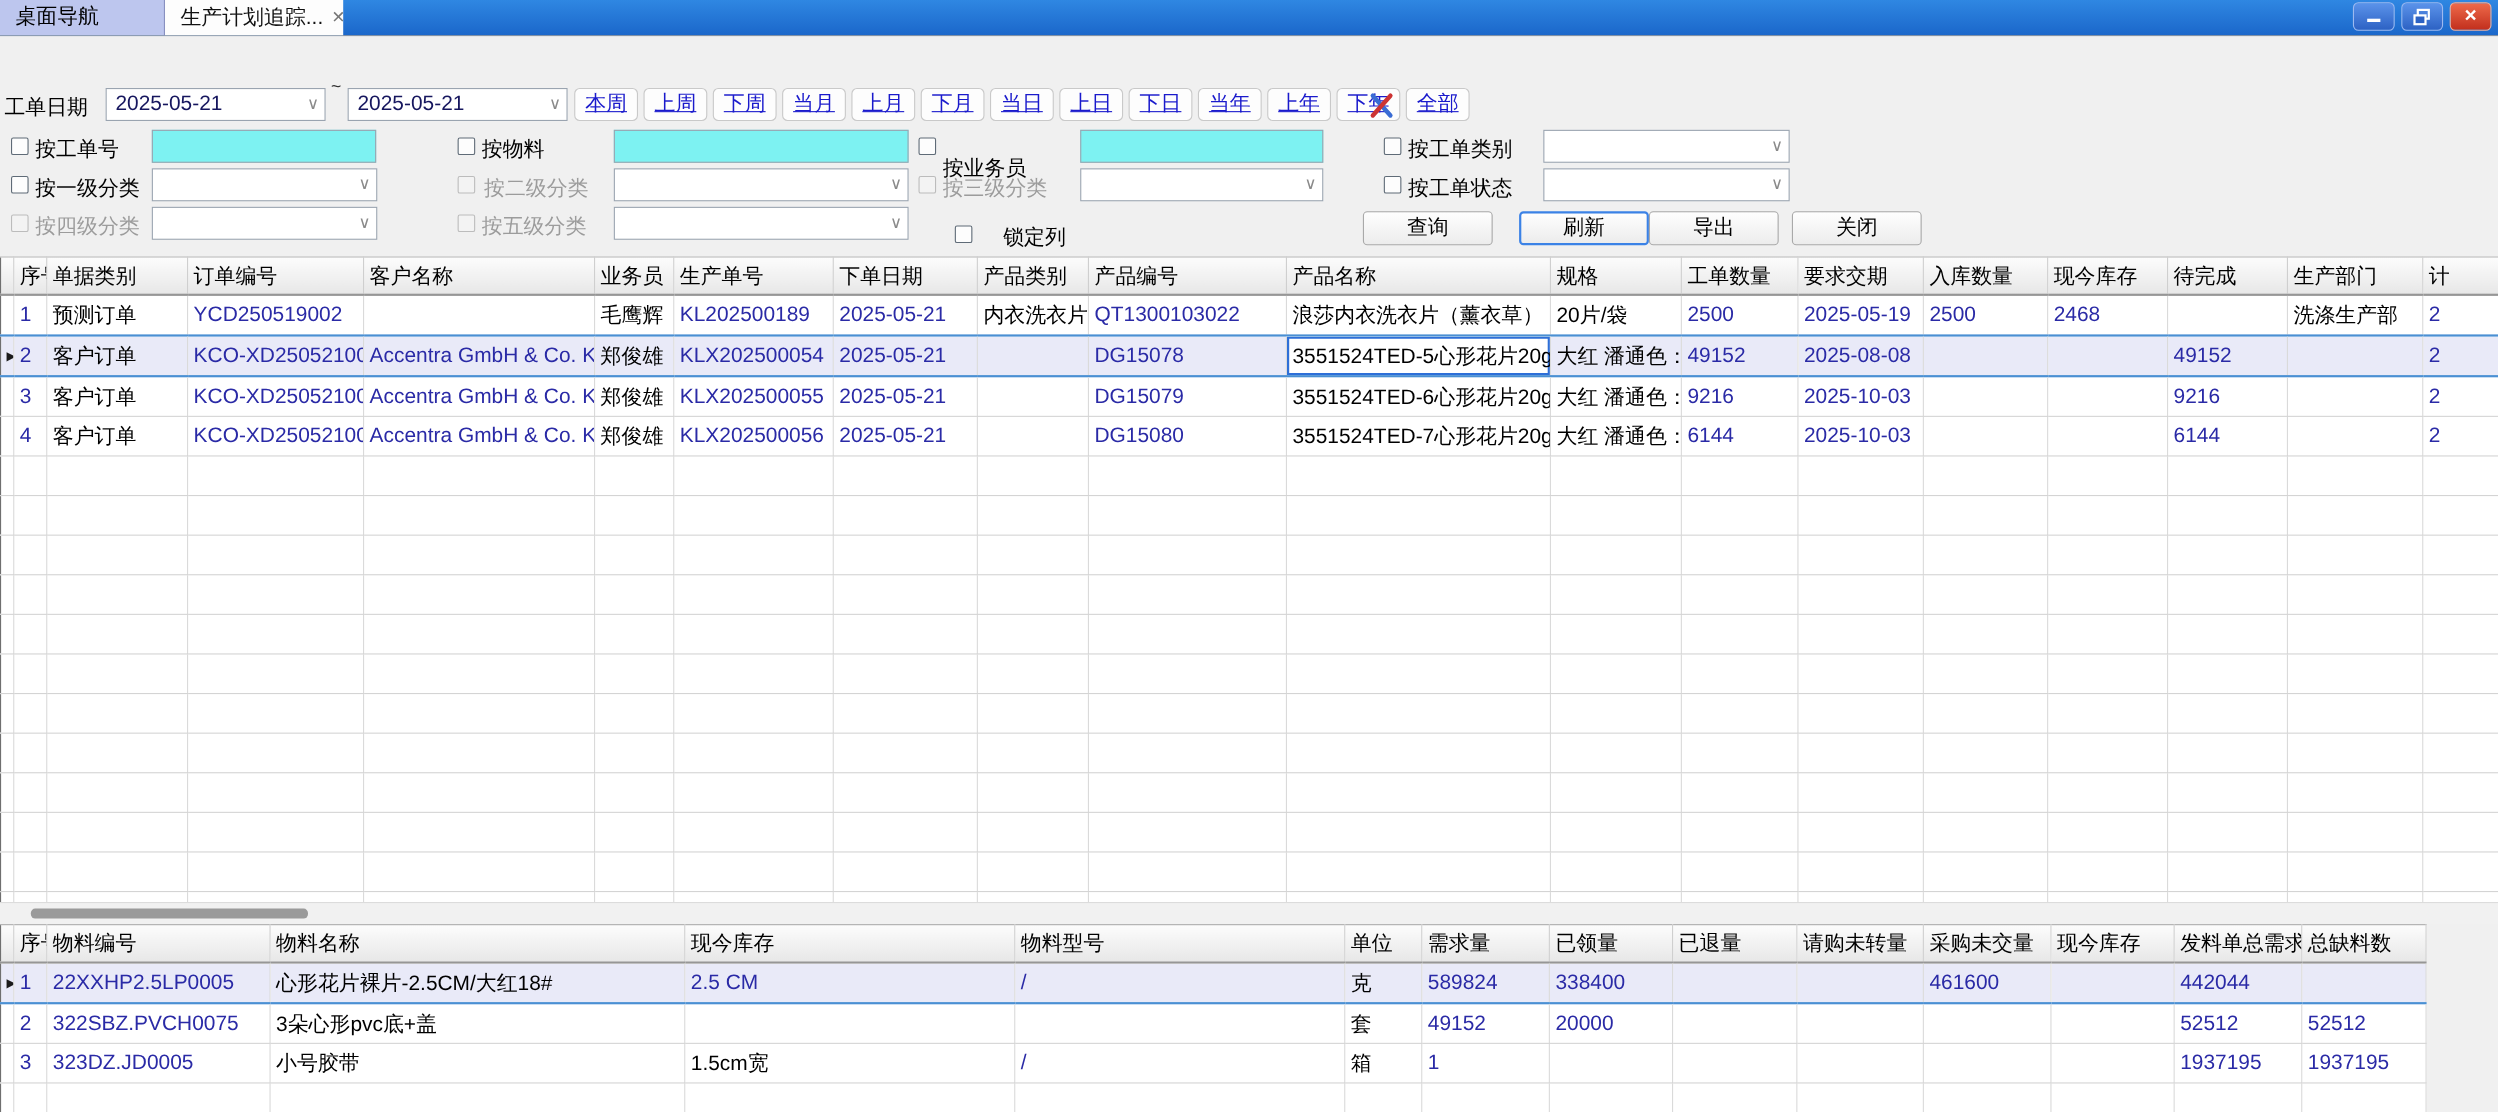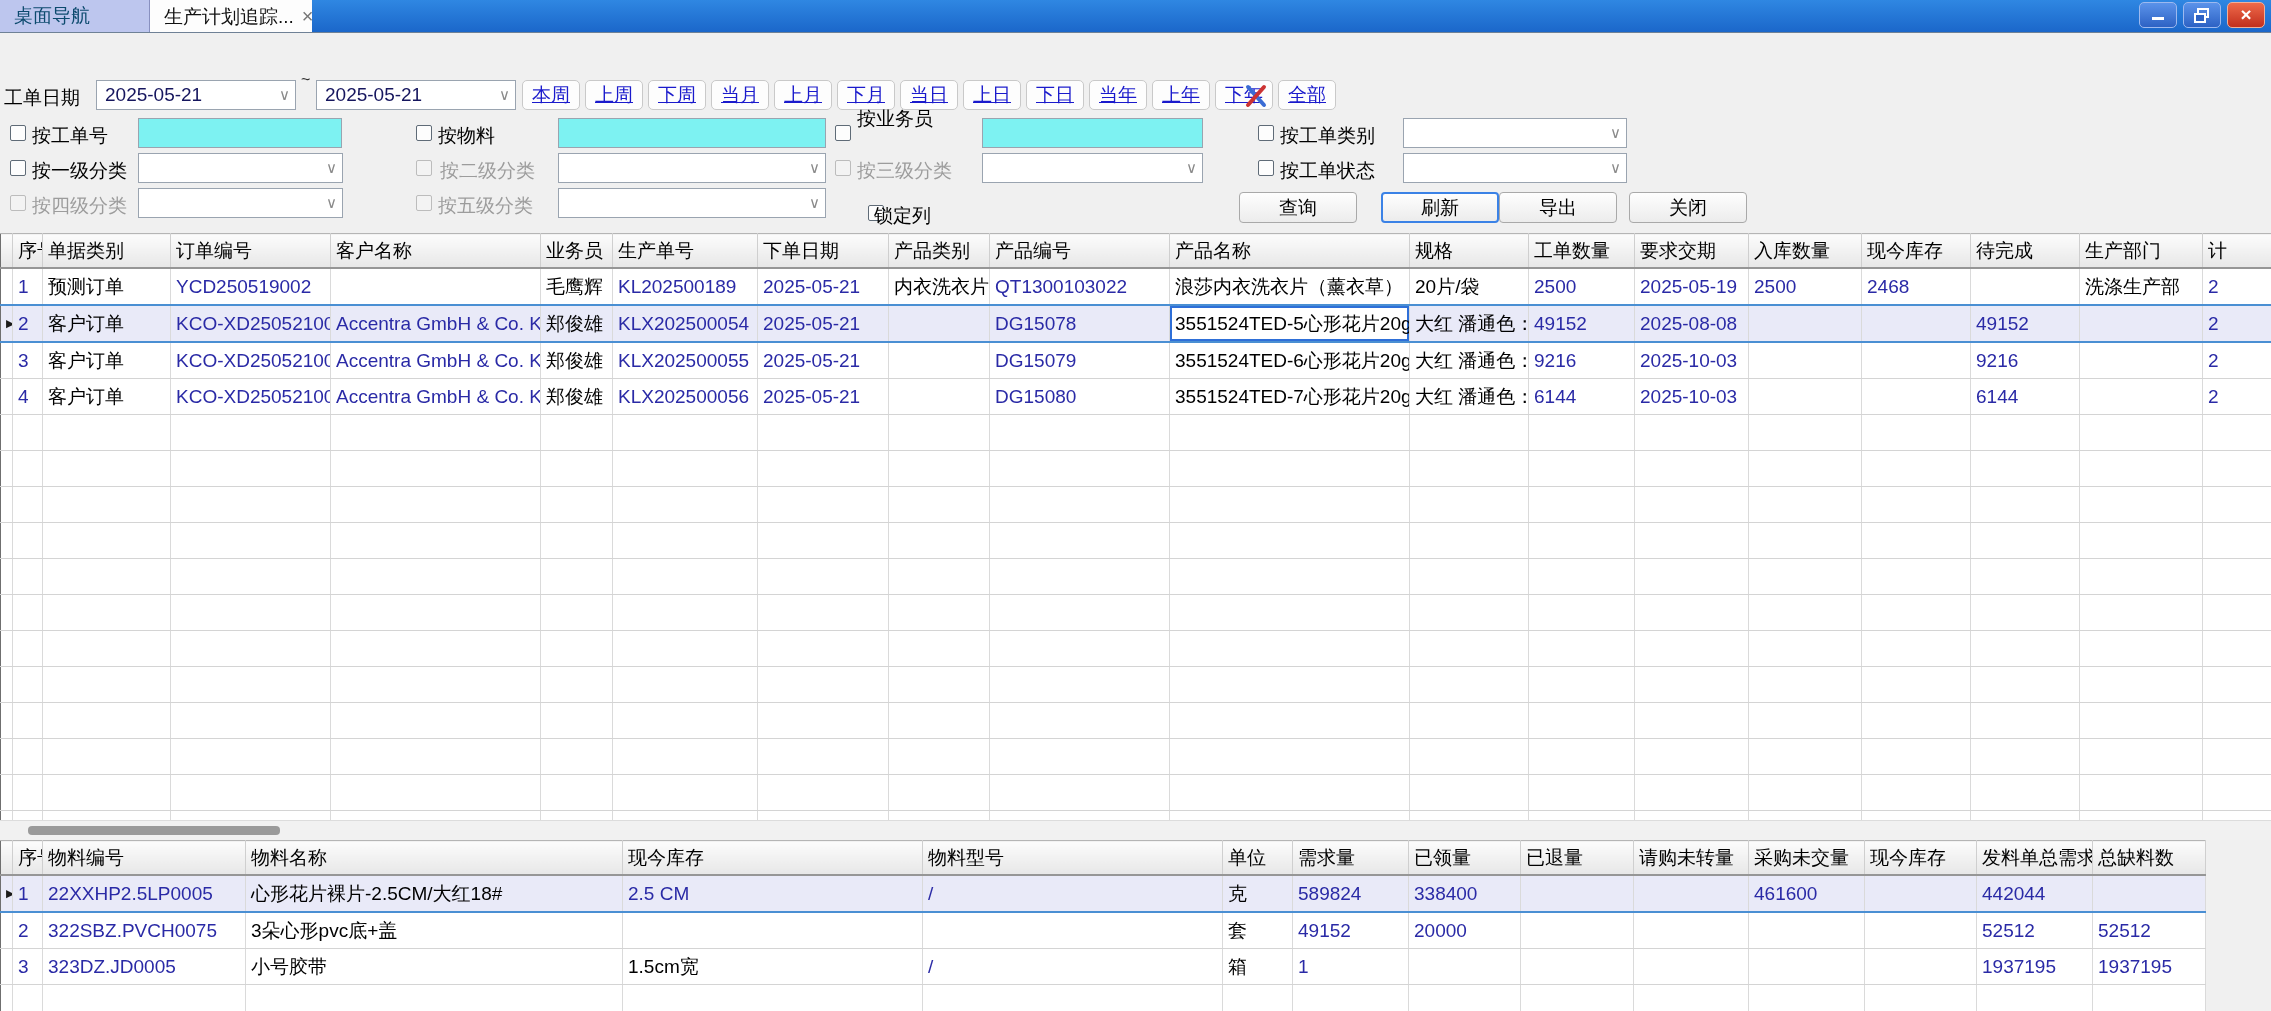--- a/index.html
+++ b/index.html
@@ -4,21 +4,21 @@
 <style>
   html,body{margin:0;padding:0;background:#cfcfcf;}
   #screen{position:relative;width:2271px;height:1011px;overflow:hidden;background:#f0f0f0;
     font-family:"Liberation Sans","DejaVu Sans",sans-serif;font-size:19px;color:#000;}
 
   
   #tabbar{position:absolute;left:0;top:0;width:2271px;height:32px;
     background:linear-gradient(#2f87e2,#1b67ca);border-bottom:1px solid #6f8196;}
   .tab{position:absolute;top:0;height:32px;line-height:32px;padding:0 14px;box-sizing:border-box;
     white-space:nowrap;overflow:hidden;}
-  #tab-desktop{left:0;width:150px;background:#bdc6ee;color:#0c4a6e;border-right:1px solid #8890c0;}
+  #tab-desktop{left:0;width:150px;background:#bdc6ee;color:#000000;border-right:1px solid #8890c0;}
   #tab-tracking{left:150px;width:162px;background:#fdfdfd;color:#111;}
   #tab-tracking .closex{color:#777;margin-left:8px;font-size:20px;}
   .winbtn{position:absolute;top:2px;width:38px;height:26px;border-radius:5px;border:1px solid #9db9ef;
     background:linear-gradient(#5b93ea,#2d62c4);text-align:center;color:#fff;box-sizing:border-box;}
   #btn-min{right:94px;} #btn-restore{right:50px;}
   #btn-close{right:6px;background:linear-gradient(#ee6a4a,#c22f1d);border-color:#f0b09a;
     font-size:19px;font-weight:bold;line-height:23px;}
   #btn-min .bar{display:inline-block;width:12px;height:3px;background:#fff;margin-top:14px;}
 
   
@@ -91,21 +91,21 @@
       <line x1="22" y1="5" x2="6" y2="23" stroke="#cc3333" stroke-width="4" stroke-linecap="round"></line>
     </svg>
 
     <span class="cb" style="left:10px;top:92px;"></span>
     <div class="flabel" style="left:32px;top:90px;">按工单号</div>
     <input class="cyan-input" style="left: 138px; top: 85px; width: 204px;" value="">
     <span class="cb" style="left:416px;top:92px;"></span>
     <div class="flabel" style="left:438px;top:90px;">按物料</div>
     <input class="cyan-input" style="left: 558px; top: 85px; width: 268px;" value="">
     <span class="cb" style="left:835px;top:92px;"></span>
-    <div class="flabel" style="left:857px;top:73px;">按业务员</div>
+    <div class="flabel" style="left:857px;top:107px;">按业务员</div>
     <input class="cyan-input" style="left: 982px; top: 85px; width: 221px;" value="">
     <span class="cb" style="left:1258px;top:92px;"></span>
     <div class="flabel" style="left:1280px;top:90px;">按工单类别</div>
     <div class="combo" style="left:1403px;top:85px;width:224px;">
         <span class="chev">∨</span>
       </div>
 
     <span class="cb" style="left:10px;top:127px;"></span>
     <div class="flabel" style="left:32px;top:125px;">按一级分类</div>
     <div class="combo" style="left:138px;top:120px;width:205px;">
@@ -131,21 +131,21 @@
     <div class="flabel dislabel" style="left:32px;top:160px;">按四级分类</div>
     <div class="combo" style="left:138px;top:155px;width:205px;">
         <span class="chev">∨</span>
       </div>
     <span class="cb dis" style="left:416px;top:162px;"></span>
     <div class="flabel dislabel" style="left:438px;top:160px;font-family:Liberation Serif, serif;">按五级分类</div>
     <div class="combo" style="left:558px;top:155px;width:268px;">
         <span class="chev">∨</span>
       </div>
     <span class="cb" style="left:868px;top:172px;"></span>
-    <div class="flabel" style="left:874px;top:170px;">锁定列</div>
+    <div class="flabel" style="left:912px;top:170px;">锁定列</div>
 
     <div class="fbtn" style="left:1239px;top:159px;">查询</div>
     <div class="fbtn focused" style="left:1369px;top:159px;margin-left:12px;">刷新</div>
     <div class="fbtn" style="left:1499px;top:159px;">导出</div>
     <div class="fbtn" style="left:1629px;top:159px;">关闭</div>
   </div>
 
   <div class="tablewrap" id="orders-wrap" style="top:233px;width:2271px;height:587px;">
       <table class="grid" style="width: 2271px;">
         <colgroup>

